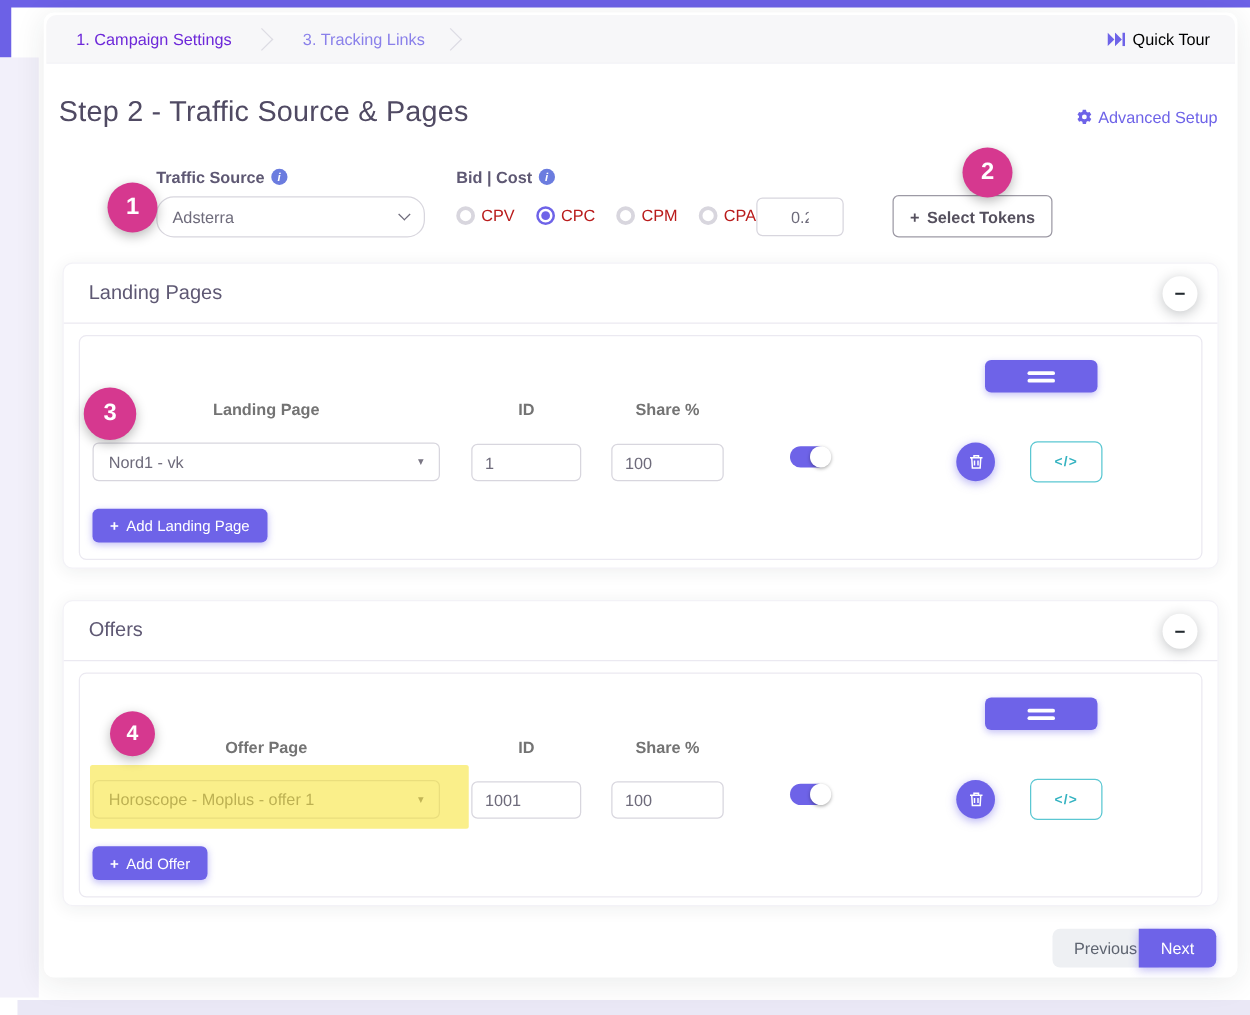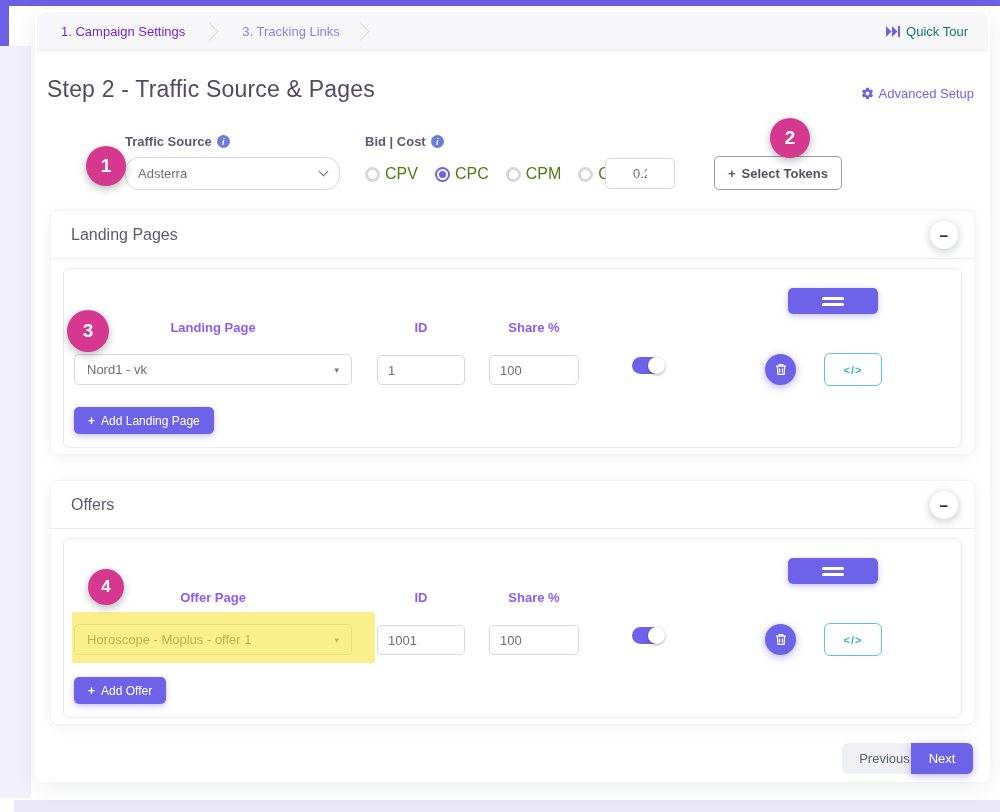--- a/index.html
+++ b/index.html
@@ -20,42 +20,42 @@
   .tabs { position:absolute; top:2px; left:2px; right:2px; height:39px; display:flex; align-items:stretch;
           background:#f7f7f9; border-radius:8px 8px 0 0; border-bottom:1px solid #f0f0f4; }
   .tab { display:flex; align-items:center; font-size:13px; white-space:nowrap; cursor:pointer; }
   .tab.one   { padding:0 24px 0 24px; color:#6d28d9; }
   .tab.three { padding:0 20px 0 22px; color:#8a80ea; }
   .tab.active { background:#6e63e8; color:#fff; font-weight:600; margin-left:10px;
                 padding:0 32px 0 20px;
                 clip-path:polygon(0 0, calc(100% - 15px) 0, 100% 50%, calc(100% - 15px) 100%, 0 100%); }
   .sep { width:13px; height:13px; border-top:1px solid #dcdbe3; border-right:1px solid #dcdbe3;
          transform:rotate(45deg); align-self:center; margin-left:-6px; margin-right:4px; }
-  .quick-tour { margin-left:auto; display:flex; align-items:center; gap:6px; color:#0f766e;
+  .quick-tour { margin-left:auto; display:flex; align-items:center; gap:6px; color:#000000;
                 font-size:13px; padding-right:20px; cursor:pointer; }
 
   .page-title { position:absolute; left:12px; top:66px; font-size:23px; color:#504a63; font-weight:500; letter-spacing:.2px; }
   .advanced   { position:absolute; right:16px; top:76px; color:#6e63e8; font-size:13px;
                 display:flex; align-items:center; gap:5px; cursor:pointer; }
 
   
   .lbl { position:absolute; font-size:13px; font-weight:600; color:#5e5873; display:flex; align-items:center; gap:5px; }
   .lbl-ts  { left:90px;  top:124px; }
   .lbl-bid { left:330px; top:124px; }
   .info-dot { width:13px; height:13px; border-radius:50%; background:#6b7cdf; color:#fff; font-size:9px;
               font-weight:700; font-style:italic; display:inline-flex; align-items:center; justify-content:center; }
 
   .ts-select { position:absolute; left:90px; top:147px; width:215px; height:33px; border:1px solid #d8d6de;
                border-radius:14px; background:#fff; display:flex; align-items:center; padding:0 12px;
                font-size:13px; color:#6e6b7b; cursor:pointer; }
   .chev { width:7px; height:7px; border-right:1.6px solid #6e6b7b; border-bottom:1.6px solid #6e6b7b;
           transform:rotate(45deg); margin-left:auto; margin-top:-4px; }
 
   .radio-row { position:absolute; left:330px; top:155px; display:flex; gap:17px; }
-  .radio { display:flex; align-items:center; gap:5px; font-size:16px; color:#4d7c0f; cursor:pointer; }
+  .radio { display:flex; align-items:center; gap:5px; font-size:13px; color:#b91c1c; cursor:pointer; }
   .rdot  { width:15px; height:15px; border-radius:50%; border:3px solid #d8d6de; background:#fff; }
   .radio.sel .rdot { border:2px solid #6e63e8; position:relative; }
   .radio.sel .rdot::after { content:""; position:absolute; inset:2px; background:#6e63e8; border-radius:50%; }
 
   .cost  { position:absolute; left:570px; top:148px; width:70px; height:31px; border:1px solid #d8d6de;
            border-radius:5px; padding:0 27px; font-size:13px; color:#6e6b7b; font-family:inherit; }
   .tokens { position:absolute; left:679px; top:146px; width:128px; height:34px; background:#fff;
             border:1px solid #9d9aa5; border-radius:5px; font-size:13px; font-weight:600; color:#55505e;
             display:flex; align-items:center; justify-content:center; gap:6px; cursor:pointer; }
   .plus-glyph { font-weight:800; }
@@ -70,21 +70,21 @@
   .collapse-btn { position:absolute; right:16px; top:10px; width:28px; height:28px; border-radius:50%;
                   background:#fff; box-shadow:0 2px 10px rgba(34,41,47,.28); display:flex; align-items:center;
                   justify-content:center; font-size:15px; font-weight:700; color:#22292f; cursor:pointer; border:none; }
 
   .panel { position:absolute; left:12px; right:12px; top:57px; height:180px; border:1px solid #ebe9f1; border-radius:6px; }
   .equals-btn { position:absolute; right:83px; top:19px; width:90px; height:26px; background:#6e63e8; border:none;
                 border-radius:5px; display:flex; flex-direction:column; align-items:center; justify-content:center;
                 gap:3px; cursor:pointer; box-shadow:0 2px 6px rgba(110,99,232,.4); }
   .equals-btn .bar { width:22px; height:3px; background:#fff; border-radius:2px; }
 
-  .col-head { position:absolute; top:51px; font-size:13px; font-weight:600; color:#8b5cf6; text-align:center; }
+  .col-head { position:absolute; top:51px; font-size:13px; font-weight:600; color:#737373; text-align:center; }
   .h-page  { left:10px;  width:278px; }
   .h-id    { left:313px; width:88px; }
   .h-share { left:425px; width:90px; }
 
   .row-select { position:absolute; left:10px; top:85px; width:278px; height:31px; border:1px solid #d8d6de;
                 border-radius:5px; background:#fff; display:flex; align-items:center; padding:0 12px;
                 font-size:13px; color:#6e6b7b; cursor:pointer; }
   .caret { margin-left:auto; font-size:9px; color:#7a7684; }
   .row-input { position:absolute; top:86px; height:30px; border:1px solid #d8d6de; border-radius:5px;
                font-size:13px; color:#6e6b7b; padding:0 10px; font-family:inherit; }

